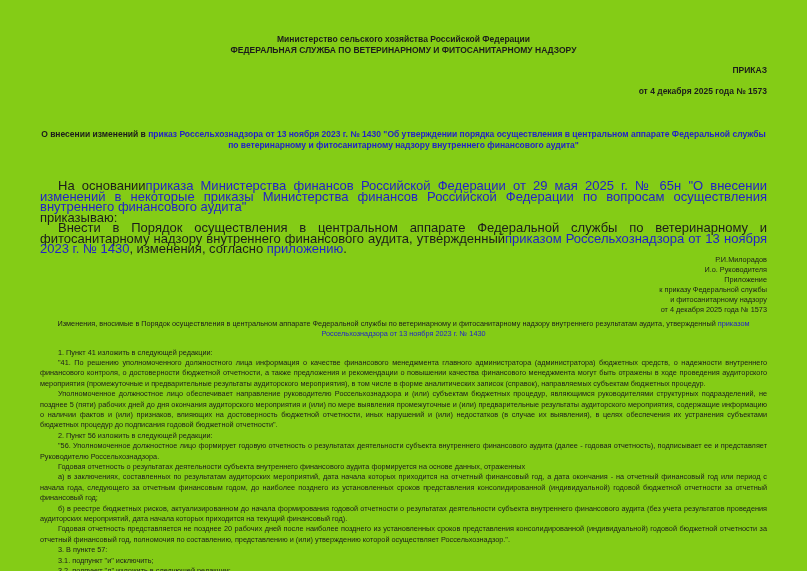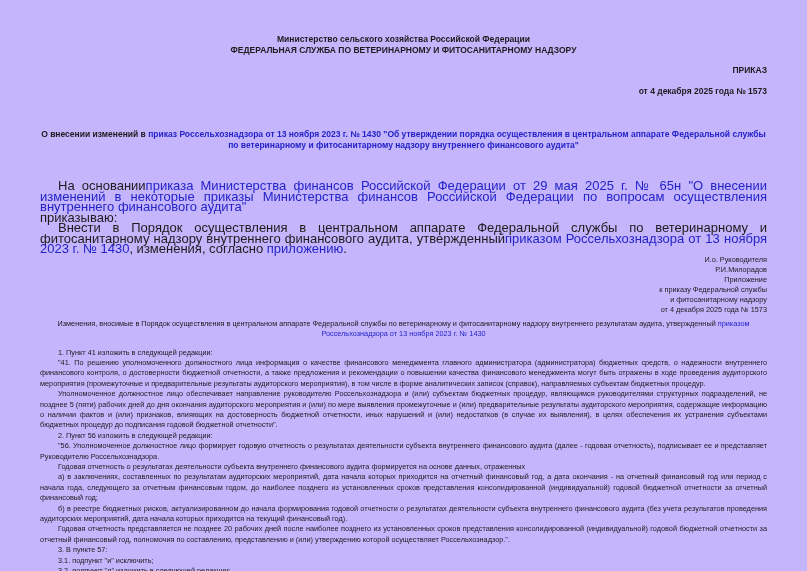--- a/index.html
+++ b/index.html
@@ -1,21 +1,21 @@
 <!DOCTYPE html>
 <html style="--link: #2323c8; --ink: #1c1c1c;"><head>
 <meta charset="utf-8">
 <style>
   :root { --link:#2323c8; --ink:#1c1c1c; }
   * { margin:0; padding:0; box-sizing:border-box; }
   html,body { background:#ffffff; }
   .page {
     position:relative;
     width:807px; height:571px;
-    background:#c4b5fd;
+    background:#84cc16;
     overflow:hidden;
     font-family:"Liberation Sans", sans-serif;
     color:var(--ink);
   }
   .content { padding:34px 40px 0 40px; }
 
   .doc-header { text-align:center; font-weight:bold; font-size:8.5px; line-height:10.5px; }
   .doc-header .spaced { margin-top:10px;text-align:right; }
 
   .doc-title {
@@ -59,22 +59,22 @@
 
     <div class="doc-title"><span>О внесении изменений в </span><span class="link">приказ Россельхознадзора от 13 ноября 2023 г. № 1430 "Об утверждении порядка осуществления в центральном аппарате Федеральной службы по ветеринарному и фитосанитарному надзору внутреннего финансового аудита"</span></div>
 
     <div class="preamble">
       <p class="indent"><span>На основании</span><span class="link">приказа Министерства финансов Российской Федерации от 29 мая 2025 г. № 65н "О внесении изменений в некоторые приказы Министерства финансов Российской Федерации по вопросам осуществления внутреннего финансового аудита"</span></p>
       <p class="plain">приказываю:</p>
       <p class="indent"><span>Внести в Порядок осуществления в центральном аппарате Федеральной службы по ветеринарному и фитосанитарному надзору внутреннего финансового аудита, утвержденный</span><span class="link">приказом Россельхознадзора от 13 ноября 2023 г. № 1430</span><span>, изменения, согласно </span><span class="link">приложению</span><span>.</span></p>
     </div>
 
     <div class="right-block">
+      <div>Р.И.Милорадов</div>
       <div>И.о. Руководителя</div>
-      <div>Р.И.Милорадов</div>
     </div>
 
     <div class="right-block">
         <div>Приложение</div>
         <div>к приказу Федеральной службы</div>
         <div>и фитосанитарному надзору</div>
         <div>от 4 декабря 2025 года № 1573</div>
       </div>
 
     <div class="annex-title"><span>Изменения, вносимые в Порядок осуществления в центральном аппарате Федеральной службы по ветеринарному и фитосанитарному надзору внутреннего результатам аудита, утвержденный </span><span class="link">приказом Россельхознадзора от 13 ноября 2023 г. № 1430</span></div>

